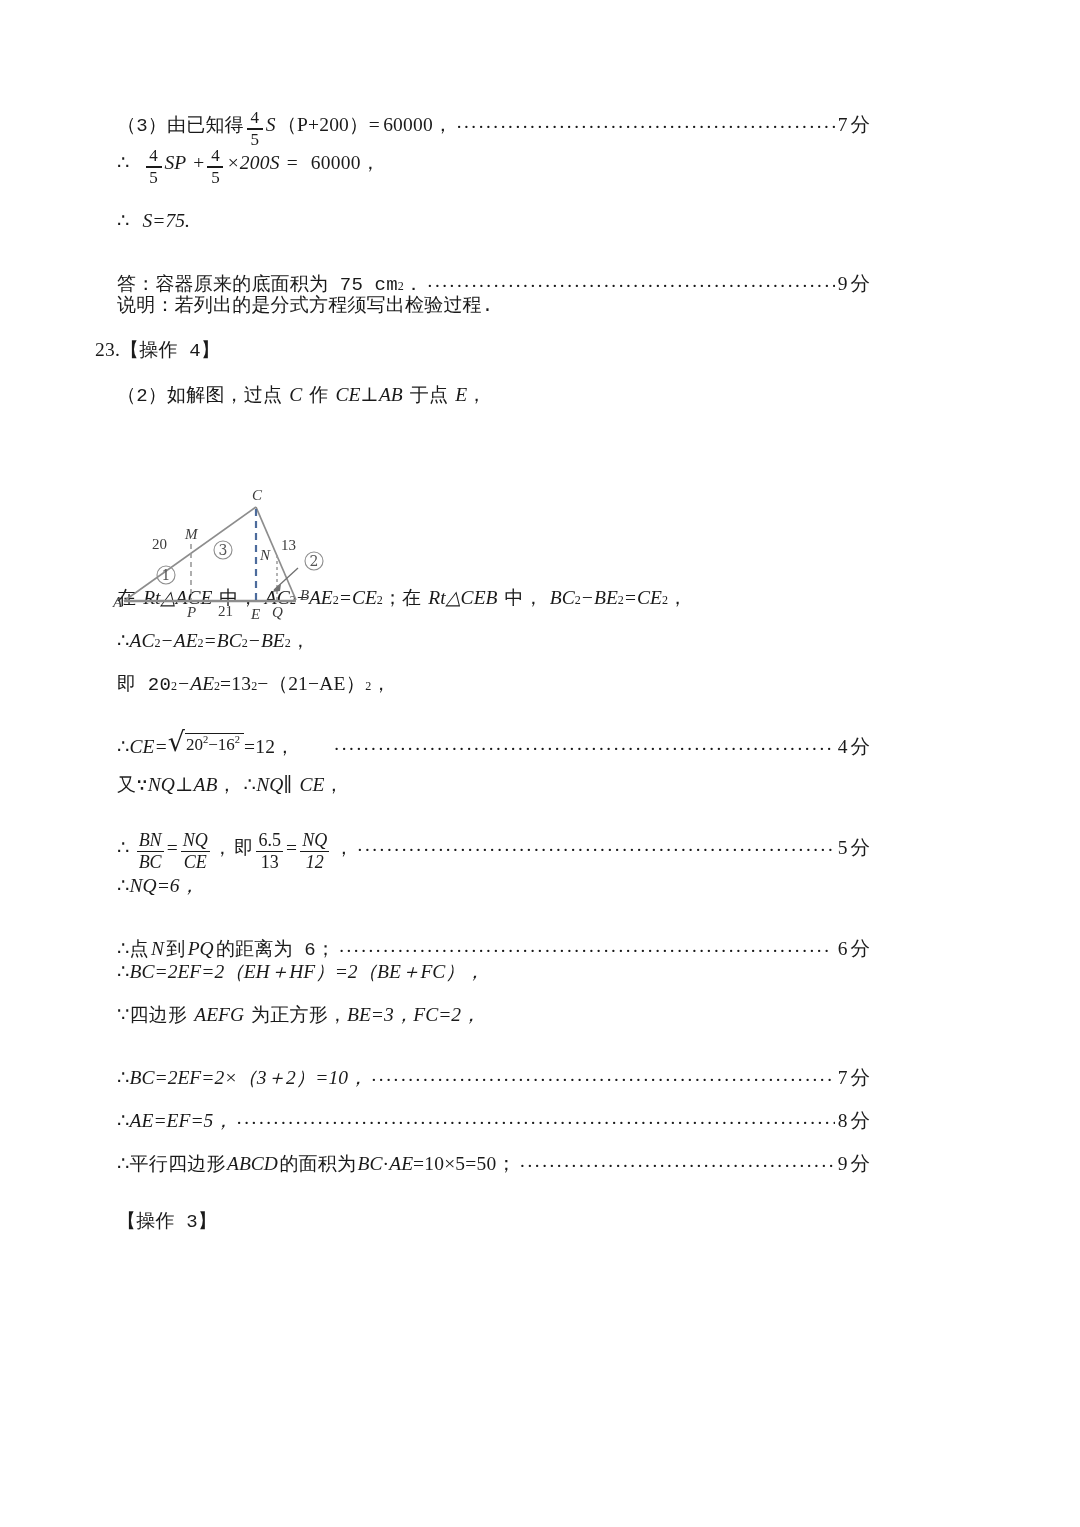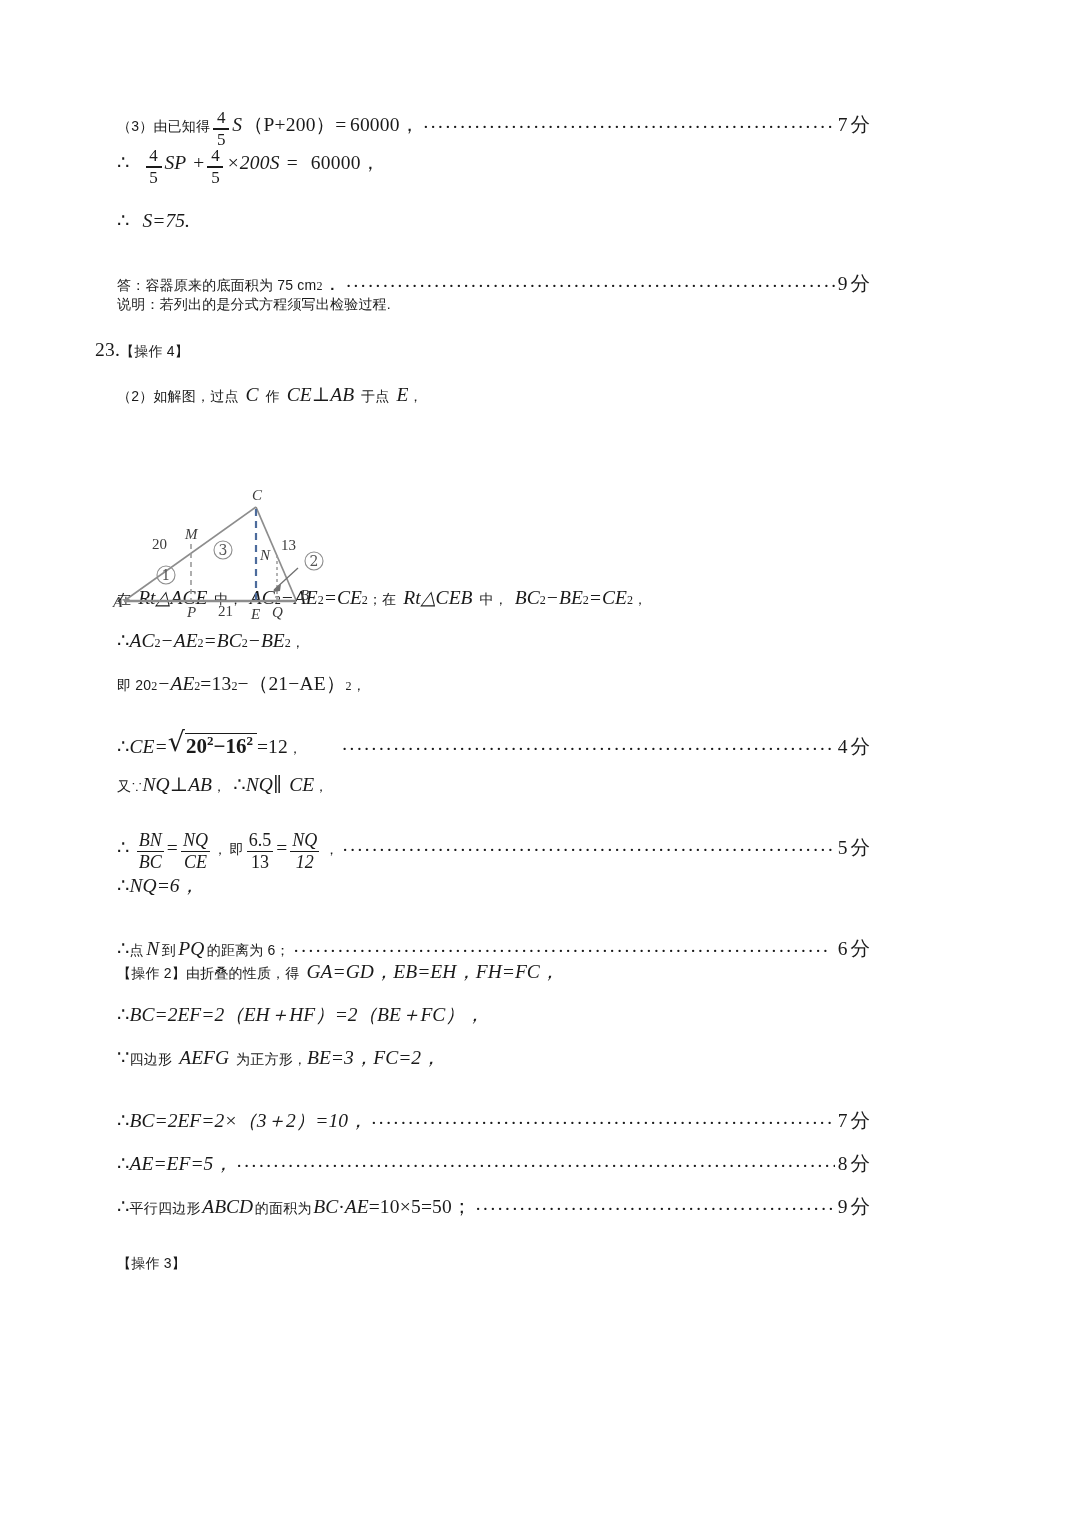--- a/index.html
+++ b/index.html
@@ -38,21 +38,21 @@
     white-space: nowrap;
     margin-bottom: 0;
   }
   .ln-h { height: 43px; }       
   .ln-tall { height: 58px; }    
 
   .indent1 { padding-left: 22px; }
   .indent0 { padding-left: 0px; }
 
   .txt { letter-spacing: .2px; }
-  .cjk { font-family: Liberation Sans, sans-serif; font-size: 14px; text-align: right; }
+  .cjk { font-family: Liberation Mono, monospace; font-size: 19px; text-align: right; }
   .ital { font-style: italic; font-family: "Liberation Serif", serif; }
   .sup { font-size: 0.62em; vertical-align: super; line-height: 0; }
   .sp2 { display: inline-block; width: 7px; }
   .sp4 { display: inline-block; width: 13px; }
 
   
   .leader {
     flex: 1 1 auto;
     overflow: hidden;
     margin: 0 2px 0 4px;
@@ -111,22 +111,21 @@
   }
   .radical .sign {
     font-size: 27px;
     line-height: .84;
     font-family: "DejaVu Serif", serif;
   }
   .radical .rad-body {
     border-top: 1.4px solid #1a1a1a;
     padding: 2px 4px 0 1px;
     margin-top: 2px;
-    font-size: 21px;
-    font-weight: bold;
+    font-size: 17px;
   }
 
   
   .figure-wrap {
     position: absolute;
     left: 110px;
     top: 483px;
     width: 240px;
     height: 145px;
   }
@@ -367,26 +366,20 @@
         <span class="sp2"></span>
         <span class="cjk txt">到</span>
         <span class="sp2"></span>
         <span class="ital">PQ</span>
         <span class="sp2"></span>
         <span class="cjk txt">的距离为 6；</span>
       <span class="leader"></span>
       <span class="score"><span class="sp2"></span><span>6</span><span class="fen">分</span></span>
     </div>
 
-    <div class="line ln-h indent1">
-      <span class="cjk txt">【操作 2】</span>
-        <span class="cjk txt">由折叠的性质，得</span>
-        <span class="sp2"></span>
-        <span class="ital">GA=GD，EB=EH，FH=FC，</span>
-    </div>
 
     <div class="line ln-h indent1">
       <span class="txt">∴</span>
         <span class="ital">BC=2EF=2（EH＋HF）=2（BE＋FC），</span>
     </div>
 
     <div class="line ln-h indent1">
       <span class="txt">∵</span>
         <span class="cjk txt">四边形</span>
         <span class="sp2"></span>

